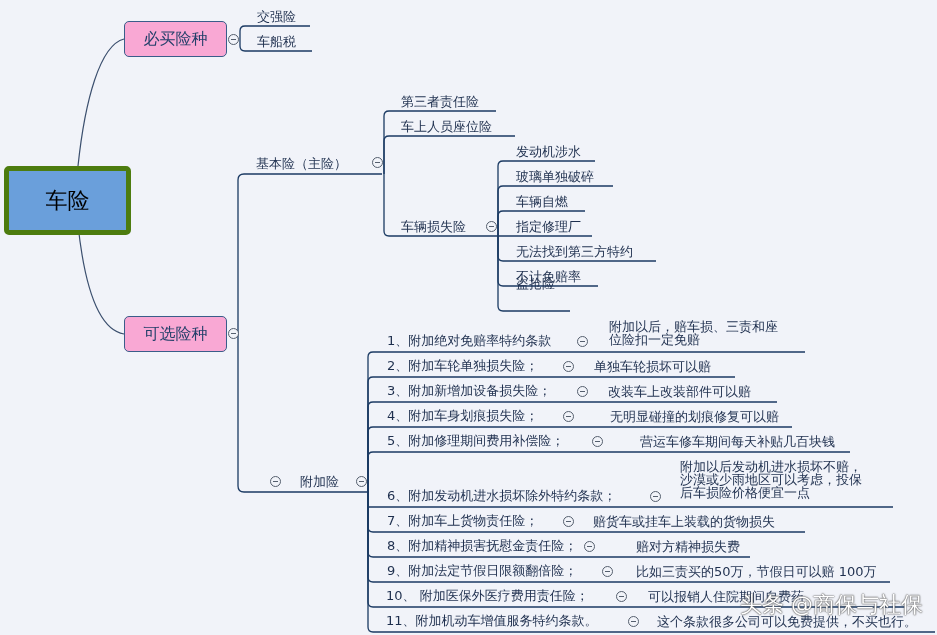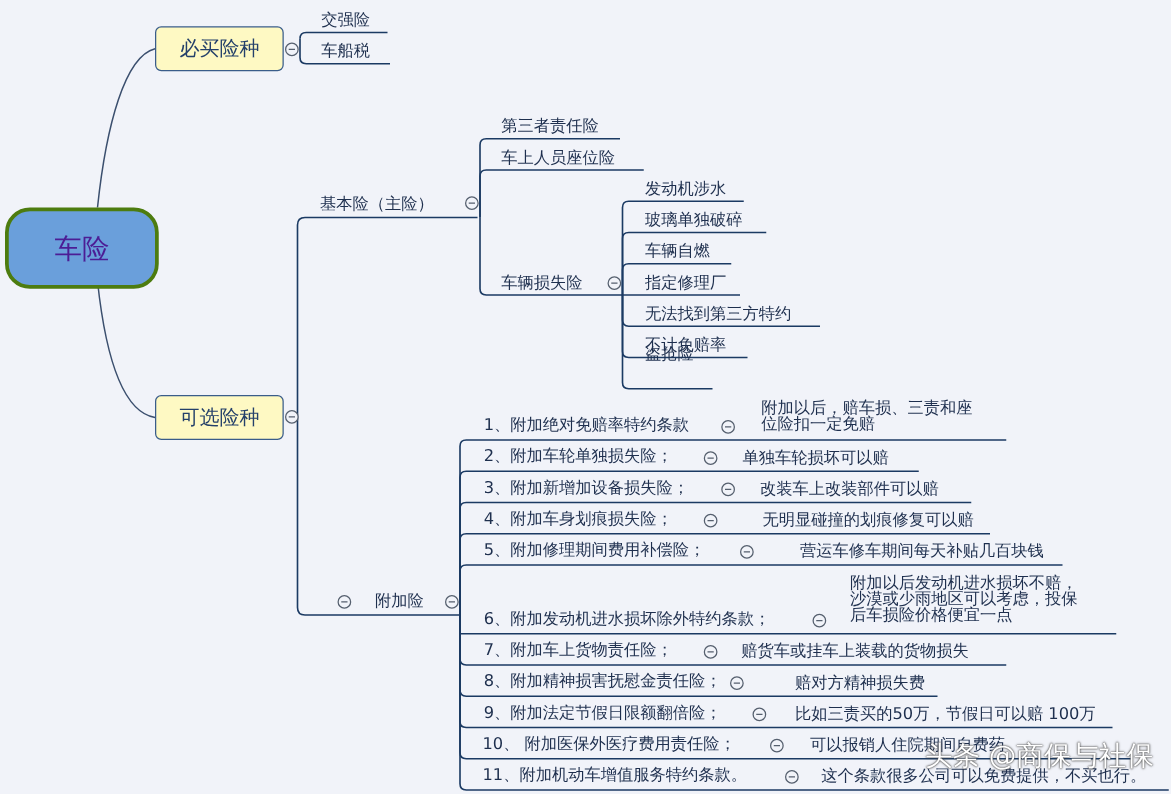--- a/index.html
+++ b/index.html
@@ -6,27 +6,27 @@
   body {
     width: 937px; height: 635px; overflow: hidden; position: relative;
     background: #f1f3f9;
     font-family: "DejaVu Sans", "Liberation Sans", sans-serif;
     color: #1e2f4e;
   }
   svg.lines { position: absolute; left: 0; top: 0; width: 937px; height: 635px; }
   .node { position: absolute; white-space: nowrap; font-size: 13px; line-height: 16px; }
   .root {
     position: absolute; left: 4px; top: 166px; width: 117px; height: 59px;
-    background: #6a9fdb; border: 3px solid #4d7c0f; border-radius: 20px;
+    background: #6a9fdb; border: 5px solid #4d7c0f; border-radius: 5px;
     display: flex; align-items: center; justify-content: center;
-    font-size: 22px; color: #4c1d95;
+    font-size: 22px; color: #000000;
   }
   .main {
     position: absolute; width: 101px; height: 34px;
-    background: #fef9c3; border: 1px solid #3a5d8a; border-radius: 5px;
+    background: #f9a8d4; border: 1px solid #3a5d8a; border-radius: 5px;
     display: flex; align-items: center; justify-content: center;
     font-size: 16px; color: #24406a;
   }
   .toggle {
     position: absolute; width: 9px; height: 9px; border: 1px solid #555f6e;
     border-radius: 50%; background: #f1f3f9;
   }
   .toggle::after {
     content: ""; position: absolute; left: 2px; right: 2px; top: 4px; height: 1px; background: #555f6e;
   }

